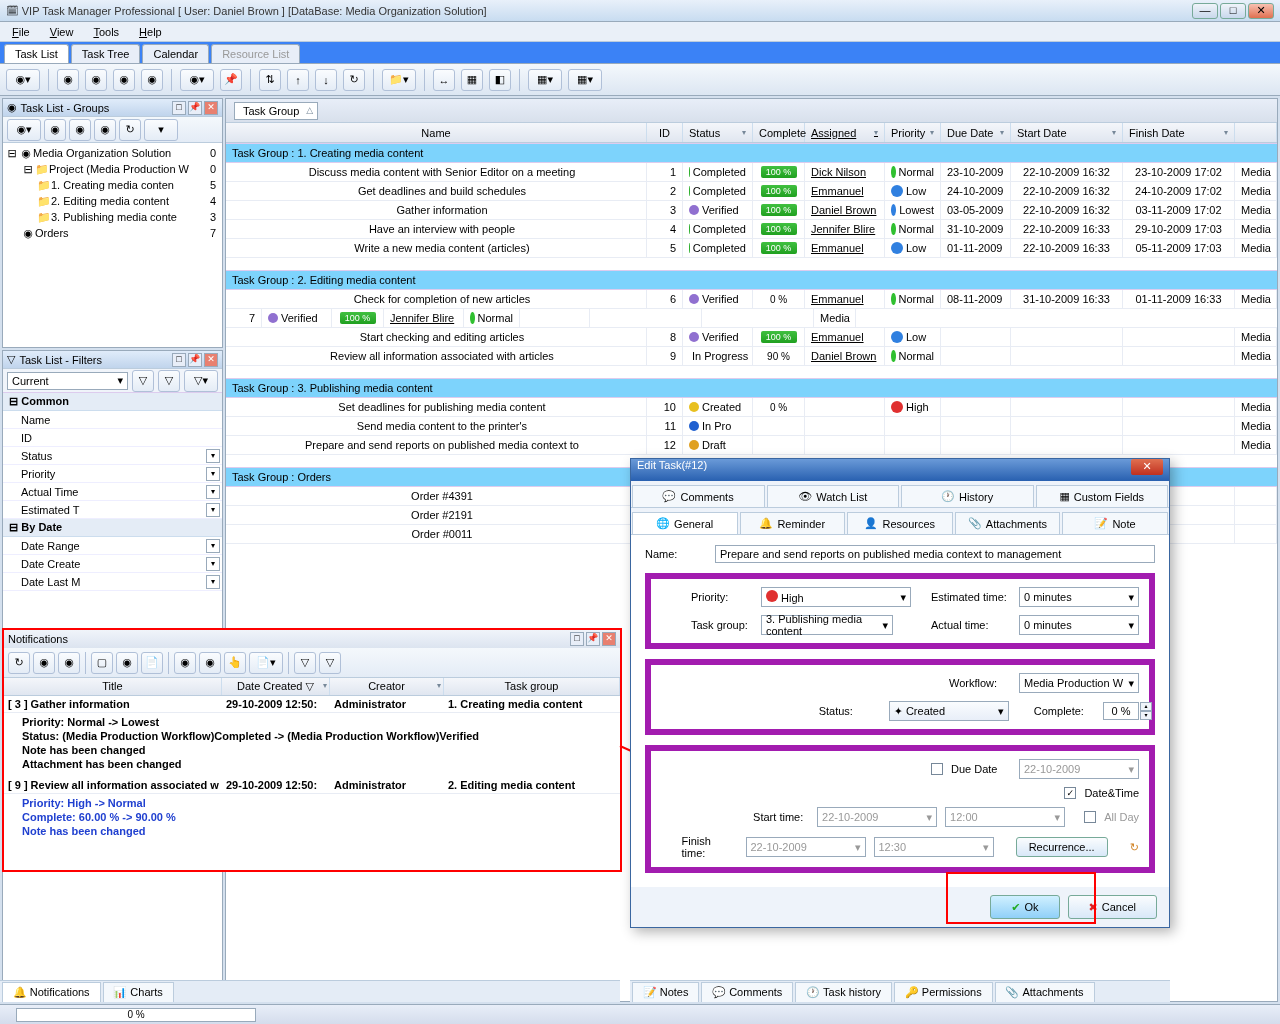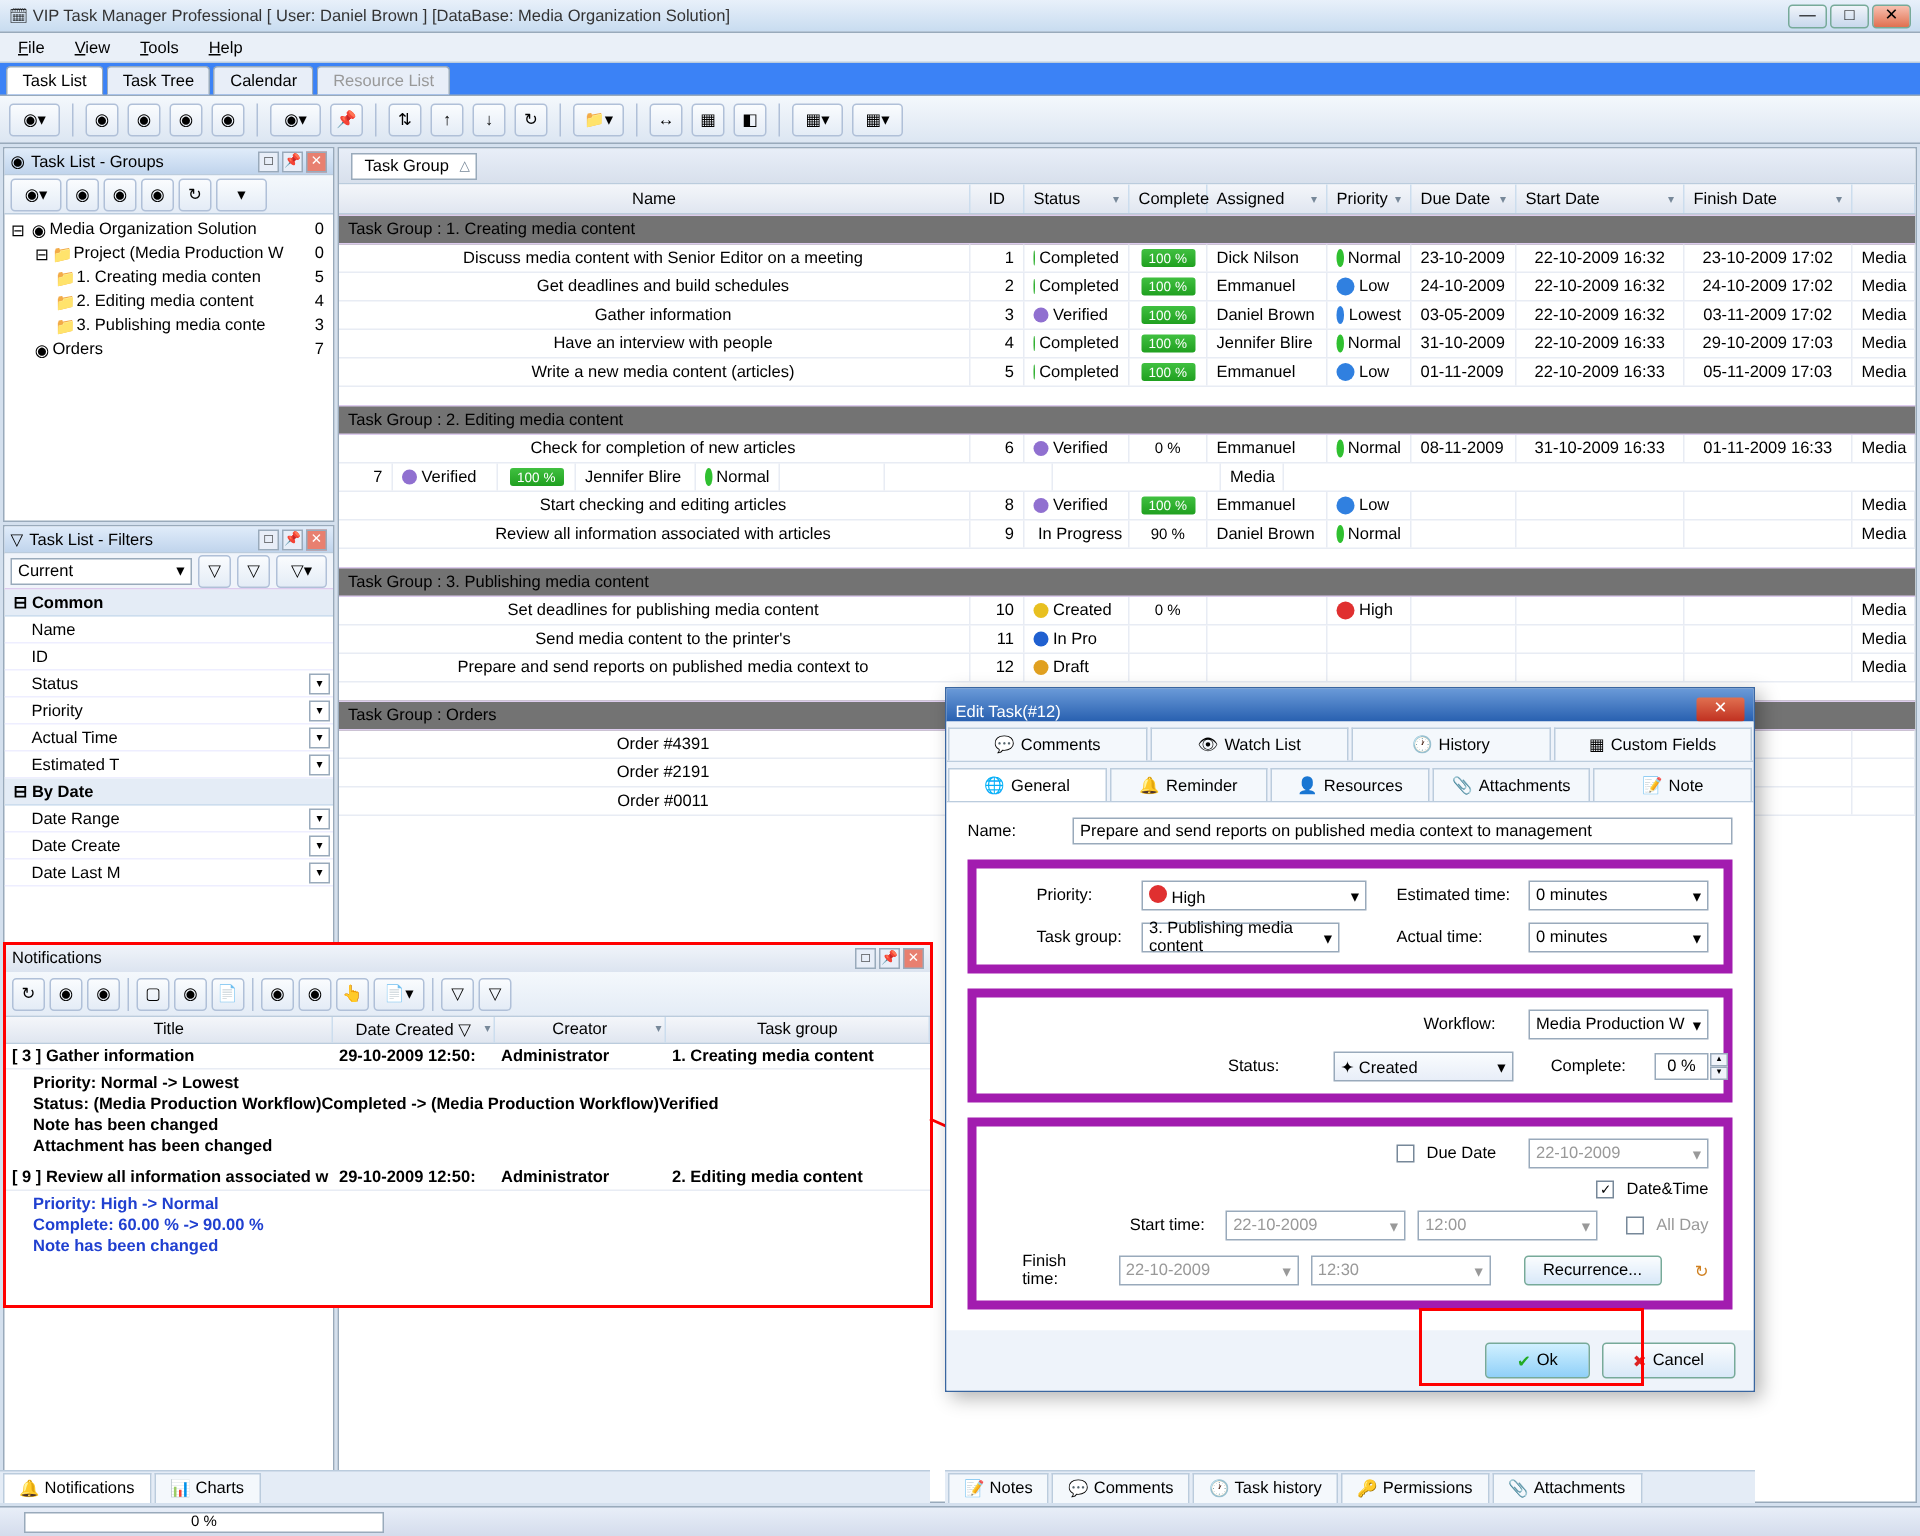--- a/index.html
+++ b/index.html
@@ -47,28 +47,28 @@
 .grphdr { background: linear-gradient(#e8eef8,#d8e0ec); height: 24px; display: flex; align-items: center; padding: 0 8px; border-bottom: 1px solid #bcd; }
 .grpbox { background: #fff; border: 1px solid #9ab; padding: 2px 18px 2px 8px; position: relative; }
 .grpbox::after { content: '△'; position: absolute; right: 4px; top: 2px; font-size: 9px; color: #789; }
 .colhdr { display: flex; background: linear-gradient(#f4f6fa,#e0e6f0); height: 20px; border-bottom: 1px solid #bcd; }
 .col { border-right: 1px solid #cde; padding: 3px 6px; display: flex; align-items: center; justify-content: space-between; }
 .col .dd { font-size: 8px; color: #789; cursor: pointer; }
 .c-name { flex: 1; justify-content: center; }
 .c-id { width: 36px; justify-content: center; }
 .c-status { width: 70px; }
 .c-comp { width: 52px; }
-.c-asg { width: 80px; }
+.c-asg { width: 80px; text-decoration: underline; }
 .c-pri { width: 56px; }
 .c-due { width: 70px; }
 .c-sd { width: 112px; }
 .c-fd { width: 112px; }
 .c-tg { width: 42px; }
 .grid { flex: 1; overflow: auto; }
-.grouprow { background: #737373; padding: 3px 6px; border-bottom: 1px solid #dce; border-top: 1px solid #dce; }
+.grouprow { background: #7dd3fc; padding: 3px 6px; border-bottom: 1px solid #dce; border-top: 1px solid #dce; }
 .row { display: flex; height: 19px; border-bottom: 1px solid #e8ecf4; align-items: center; }
 .cell { border-right: 1px solid #e8ecf4; padding: 0 6px; height: 100%; display: flex; align-items: center; overflow: hidden; white-space: nowrap; }
 .c-name.cell { padding-left: 18px; }
 .badge-complete { background: linear-gradient(#40c040,#20a020); color: #fff; font-size: 9px; padding: 1px 4px; border-radius: 2px; width: 36px; text-align: center; }
 .badge-pct { font-size: 10px; }
 .status-icon { width: 10px; height: 10px; border-radius: 50%; margin-right: 3px; }
 .si-green { background: #30b030; }
 .si-blue { background: #2060d0; }
 .si-violet { background: #9070d0; }
 .si-yellow { background: #e8c020; }
@@ -86,21 +86,21 @@
 .nc-title { width: 218px; }
 .nc-date { width: 108px; }
 .nc-creator { width: 114px; }
 .nc-grp { flex: 1; }
 .nc .dd { position: absolute; right: 2px; top: 3px; font-size: 8px; color: #789; }
 .notif-row { padding: 2px 4px; border-bottom: 1px solid #e8ecf4; display: flex; }
 .notif-row b { font-weight: bold; }
 .notif-detail { padding: 2px 4px 6px 18px; font-weight: bold; line-height: 14px; }
 .notif-detail.blue { color: #2040d0; }
 .dialog { position: absolute; left: 630px; top: 458px; width: 540px; height: 470px; background: #eef3fa; border: 1px solid #3a66a0; box-shadow: 4px 4px 12px rgba(0,0,0,0.3); z-index: 100; display: flex; flex-direction: column; }
-.dlg-title { background: linear-gradient(#6a9ad8,#2860b0); height: 22px; display: flex; align-items: flex-end; padding: 0 6px; color: #fff; }
+.dlg-title { background: linear-gradient(#6a9ad8,#2860b0); height: 22px; display: flex; align-items: flex-start; padding: 0 6px; color: #fff; }
 .dlg-title .t { flex: 1; }
 .dlg-close { width: 32px; height: 16px; background: linear-gradient(#e07050,#c03020); border-radius: 2px; text-align: center; color: #fff; cursor: pointer; line-height: 14px; }
 .dlg-tabs1 { display: flex; background: #eef3fa; border-bottom: 1px solid #bcd; padding-top: 4px; }
 .dlg-tab { flex: 1; height: 22px; display: flex; align-items: center; justify-content: center; gap: 4px; border: 1px solid #bcd; border-bottom: none; margin: 0 1px; background: #f4f8fc; cursor: pointer; font-size: 10px; }
 .dlg-tab.active { background: #fff; }
 .dlg-body { flex: 1; background: #fff; padding: 10px 14px; display: flex; flex-direction: column; gap: 10px; }
 .dlg-row { display: flex; align-items: center; gap: 8px; }
 .dlg-lbl { width: 62px; }
 .dlg-input { flex: 1; height: 18px; border: 1px solid #9ab; padding: 0 4px; }
 .dlg-box { border: 6px solid #a21caf; padding: 8px 10px; display: flex; flex-direction: column; gap: 8px; position: relative; align-items: flex-end; }

